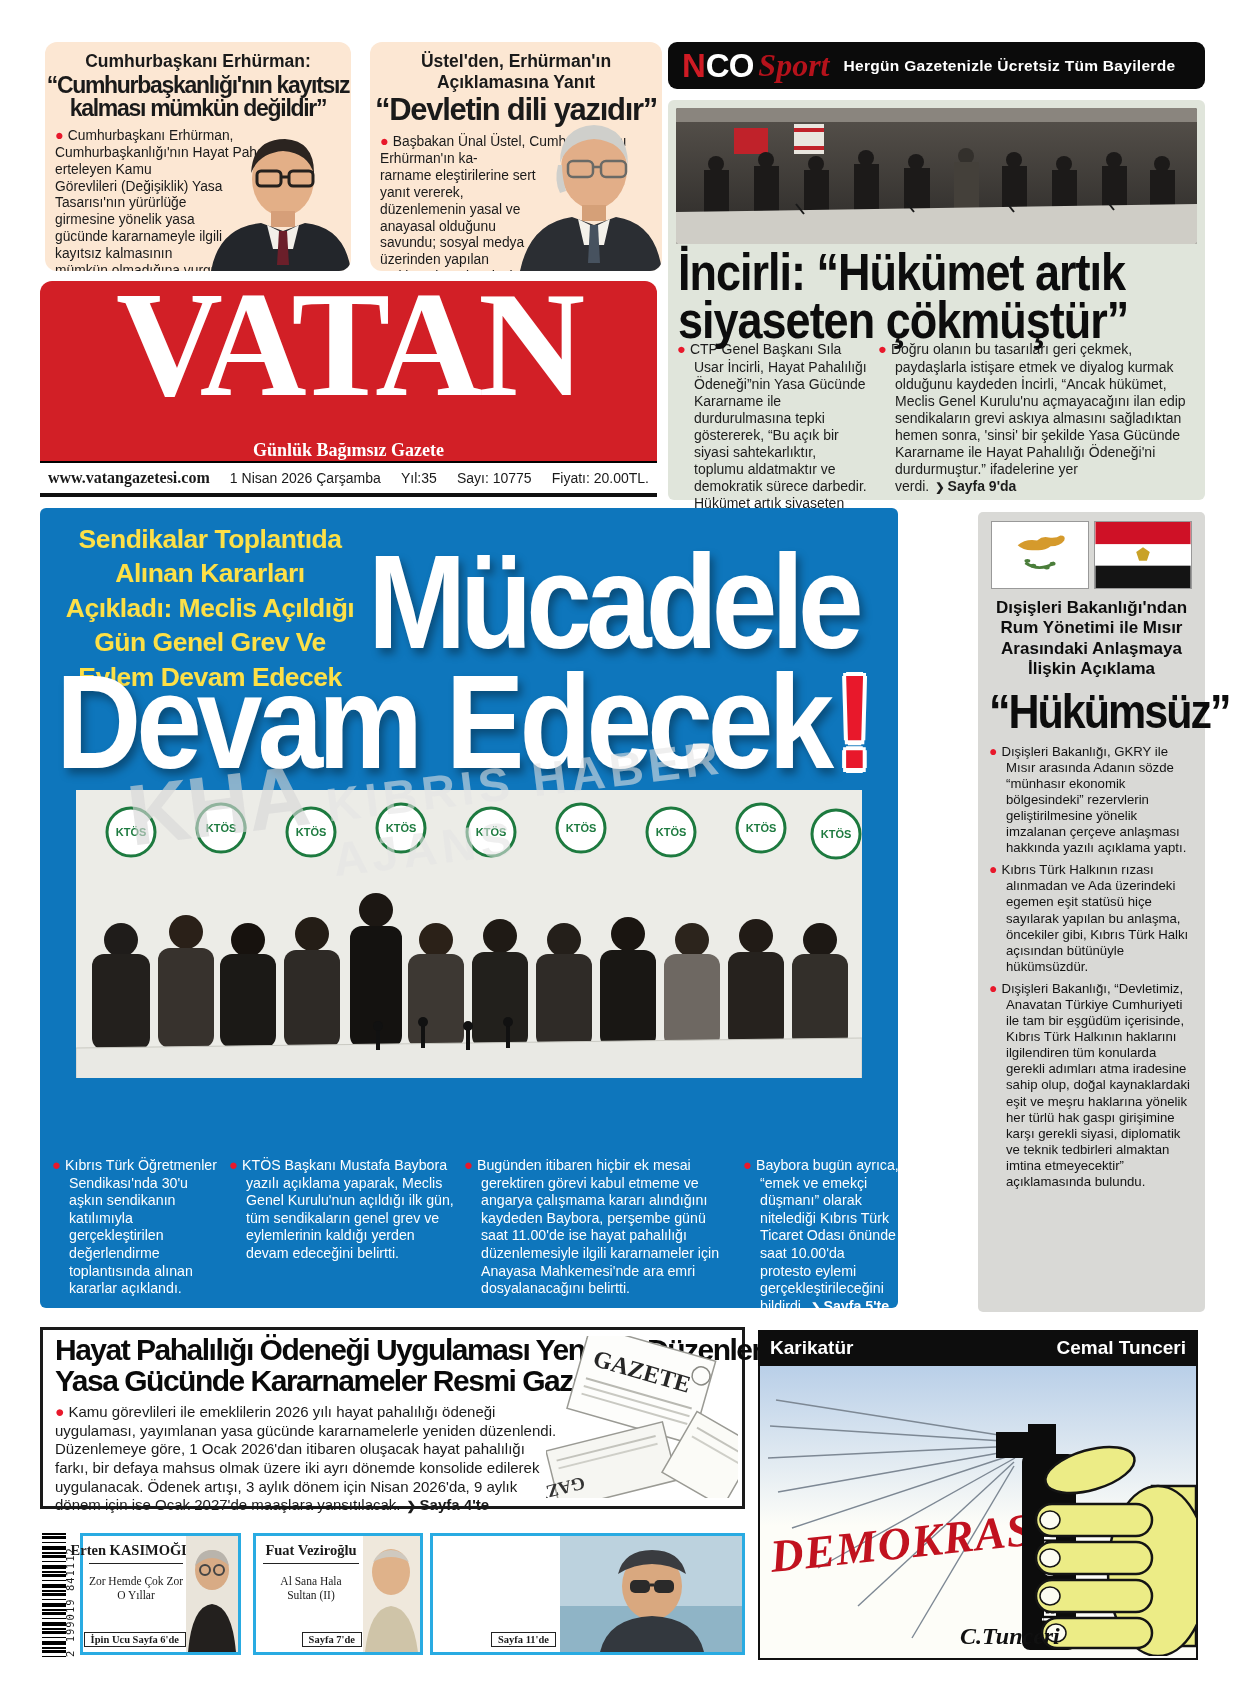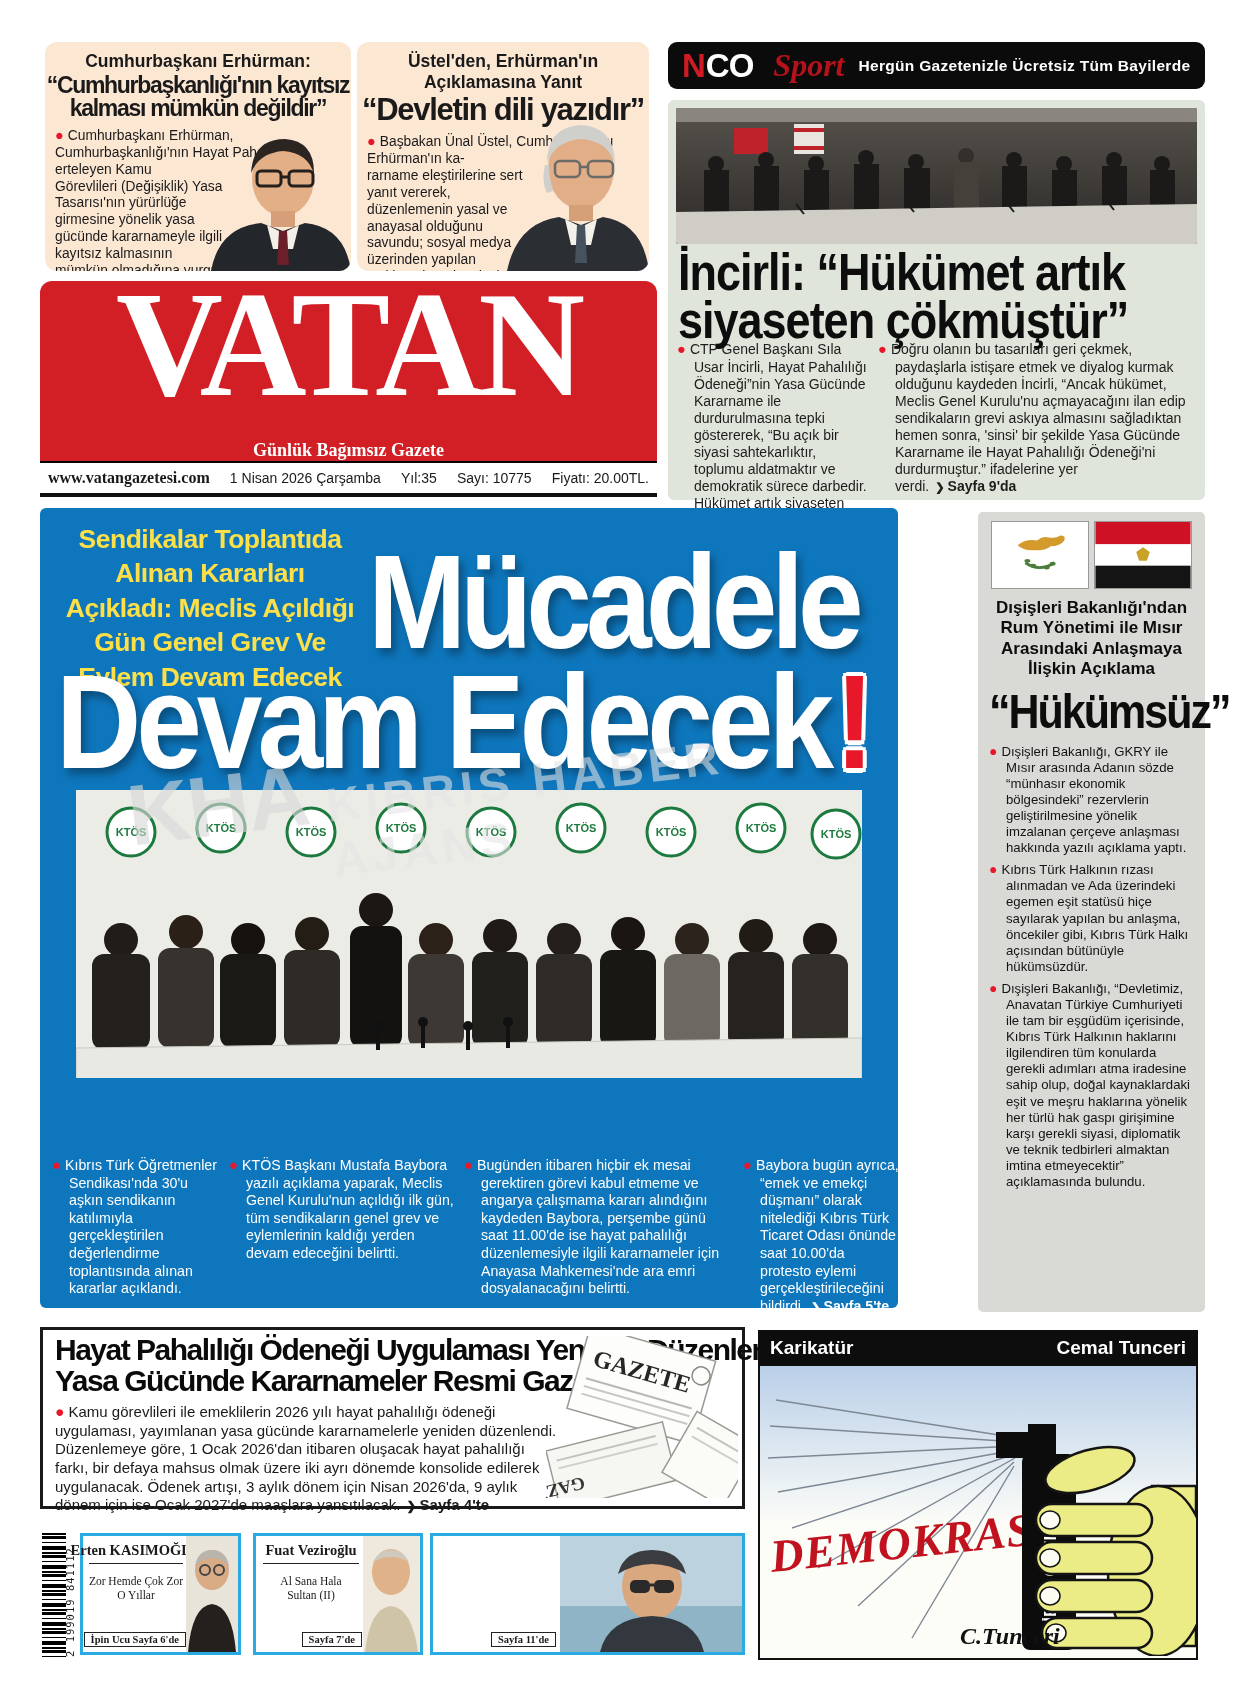--- a/index.html
+++ b/index.html
@@ -9,33 +9,33 @@
   .cond{font-weight:800;letter-spacing:-1px;}
   .squeeze{display:inline-block;transform:scaleY(1.14);transform-origin:top left;}
   .squeeze-c{display:inline-block;transform:scaleY(1.14);transform-origin:top center;}
   .dot{color:#e8182b;font-size:1.05em;margin-right:4px;}
   .bullet-par{padding-left:17px;text-indent:-17px;margin:0 0 6px 0;}
   .pref{font-weight:bold;white-space:nowrap;}
   .pref .arr{font-size:.8em;margin:0 3px 0 6px;}
   
   .peach{position:absolute;top:42px;height:229px;background:#fce7d3;border-radius:12px;overflow:hidden;}
   #box-erhurman{left:45px;width:306px;}
-  #box-ustel{left:357px;width:292px;}
+  #box-ustel{left:370px;width:292px;}
   .peach .kicker{text-align:center;font-weight:bold;font-size:17.5px;margin:9px 6px 2px;}
   .peach .hl{text-align:center;font-size:23px;line-height:.98;letter-spacing:-1.3px;white-space:pre-line;}
   #box-ustel .hl{font-size:31px;}
   .peach .body1{margin:8px 10px 0;font-size:13.8px;line-height:1.22;}
   .peach .body2{margin:0 10px;width:168px;font-size:13.8px;line-height:1.22;}
   .portrait{position:absolute;right:0;bottom:0;}
   
   #right-zone{position:absolute;left:668px;top:42px;width:537px;height:458px;}
   .nco-bar{height:47px;background:#0b0b0b;border-radius:9px;display:flex;align-items:center;padding:0 14px;box-sizing:border-box;}
   .nco-n{color:#cf1b24;font-weight:800;font-size:33px;font-family:"Liberation Sans",sans-serif;}
   .nco-co{color:#fff;font-weight:800;font-size:33px;letter-spacing:-1px;}
-  .nco-sport{color:#b5121b;font-weight:bold;font-style:italic;font-size:32px;font-family:"Liberation Serif",serif;margin-left:20px;}
+  .nco-sport{color:#b5121b;font-weight:bold;font-style:italic;font-size:32px;font-family:"Liberation Serif",serif;margin-left:5px;}
   .nco-tag{color:#fff;font-weight:bold;font-size:15.5px;margin-left:14px;letter-spacing:.3px;}
   .incirli-bg{position:absolute;left:0;right:0;top:58px;bottom:0;background:#e0e5db;border-radius:6px;}
   .incirli-photo{margin:8px 8px 0;height:136px;border-radius:2px;overflow:hidden;}
   .incirli-hl{margin:5px 10px 0;font-size:45px;line-height:.93;letter-spacing:-2.5px;white-space:pre-line;color:#0d0d0d;}
   .incirli-cols{display:grid;grid-template-columns:192px 318px;gap:9px;padding:8px 9px 0;}
   .incirli-cols .bullet-par{font-size:14px;line-height:1.22;color:#1c1c1c;margin:0;}
   
   #masthead{position:absolute;left:40px;top:281px;width:617px;height:180px;background:#d21f26;
             border-radius:12px 12px 0 0;display:flex;flex-direction:column;align-items:center;justify-content:space-between;}
   .vatan{font-family:"Liberation Serif",serif;font-weight:bold;color:#fff;font-size:148px;

